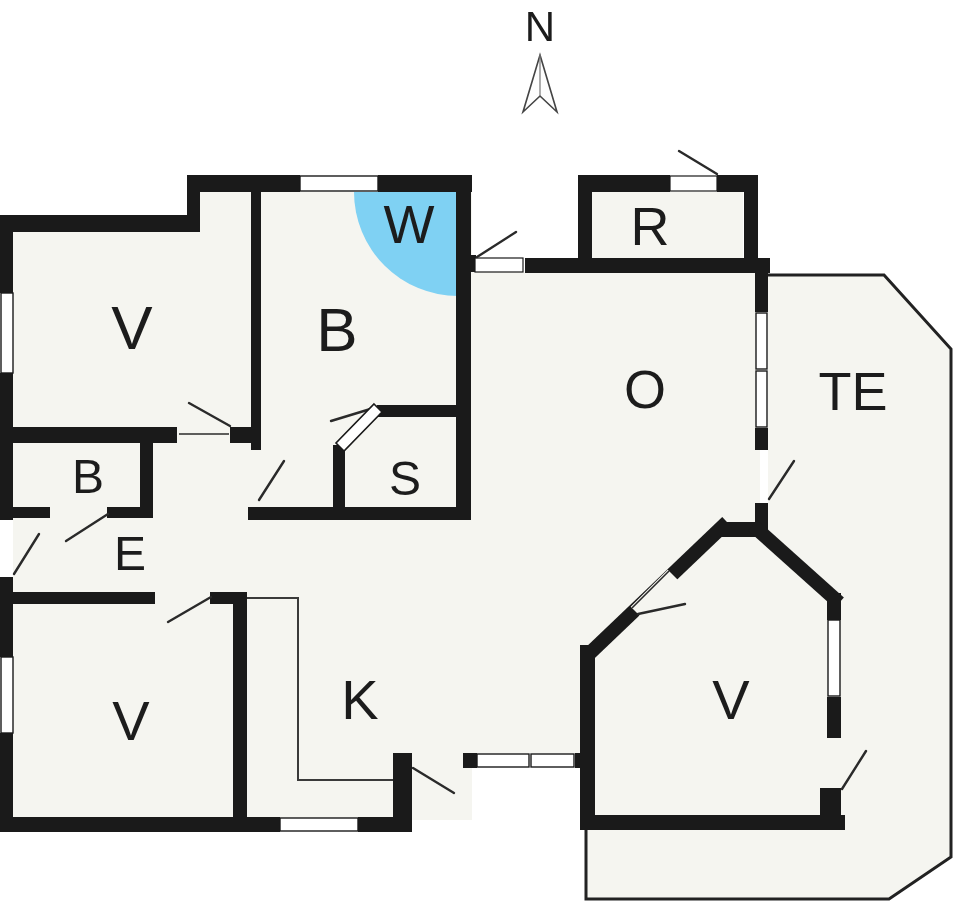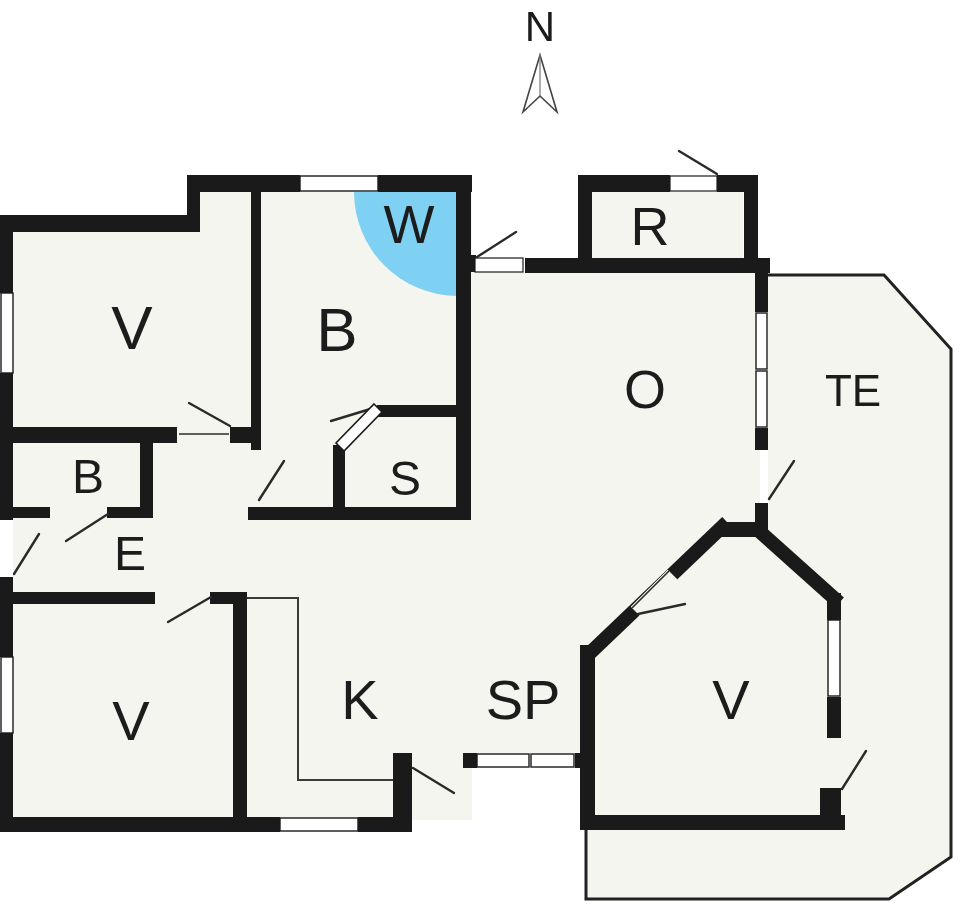--- a/index.html
+++ b/index.html
@@ -148,21 +148,20 @@
     <line x1="540" y1="55" x2="540" y2="96" stroke="#777" stroke-width="1.2"></line>
   </g>
 </svg>
 
   <div class="room-label" style="left:540px;top:27px;font-size:42px">N</div>
   <div class="room-label" style="left:132px;top:328px;font-size:62px">V</div>
   <div class="room-label" style="left:337px;top:330px;font-size:62px">B</div>
   <div class="room-label" style="left:409px;top:224px;font-size:54px">W</div>
   <div class="room-label" style="left:650px;top:226px;font-size:54px">R</div>
   <div class="room-label" style="left:645px;top:389px;font-size:54px">O</div>
-  <div class="room-label" style="left:853px;top:391px;font-size:44px">TE</div>
+  <div class="room-label" style="left:853px;top:391px;font-size:54px">TE</div>
   <div class="room-label" style="left:88px;top:477px;font-size:48px">B</div>
   <div class="room-label" style="left:405px;top:479px;font-size:48px">S</div>
   <div class="room-label" style="left:130px;top:554px;font-size:48px">E</div>
   <div class="room-label" style="left:131px;top:721px;font-size:56px">V</div>
   <div class="room-label" style="left:360px;top:700px;font-size:56px">K</div>
-  <div class="room-label" style="left:523px;top:700px;font-size:56px">SP</div>
   <div class="room-label" style="left:731px;top:700px;font-size:56px">V</div>
 </div>
 
 </body></html>

